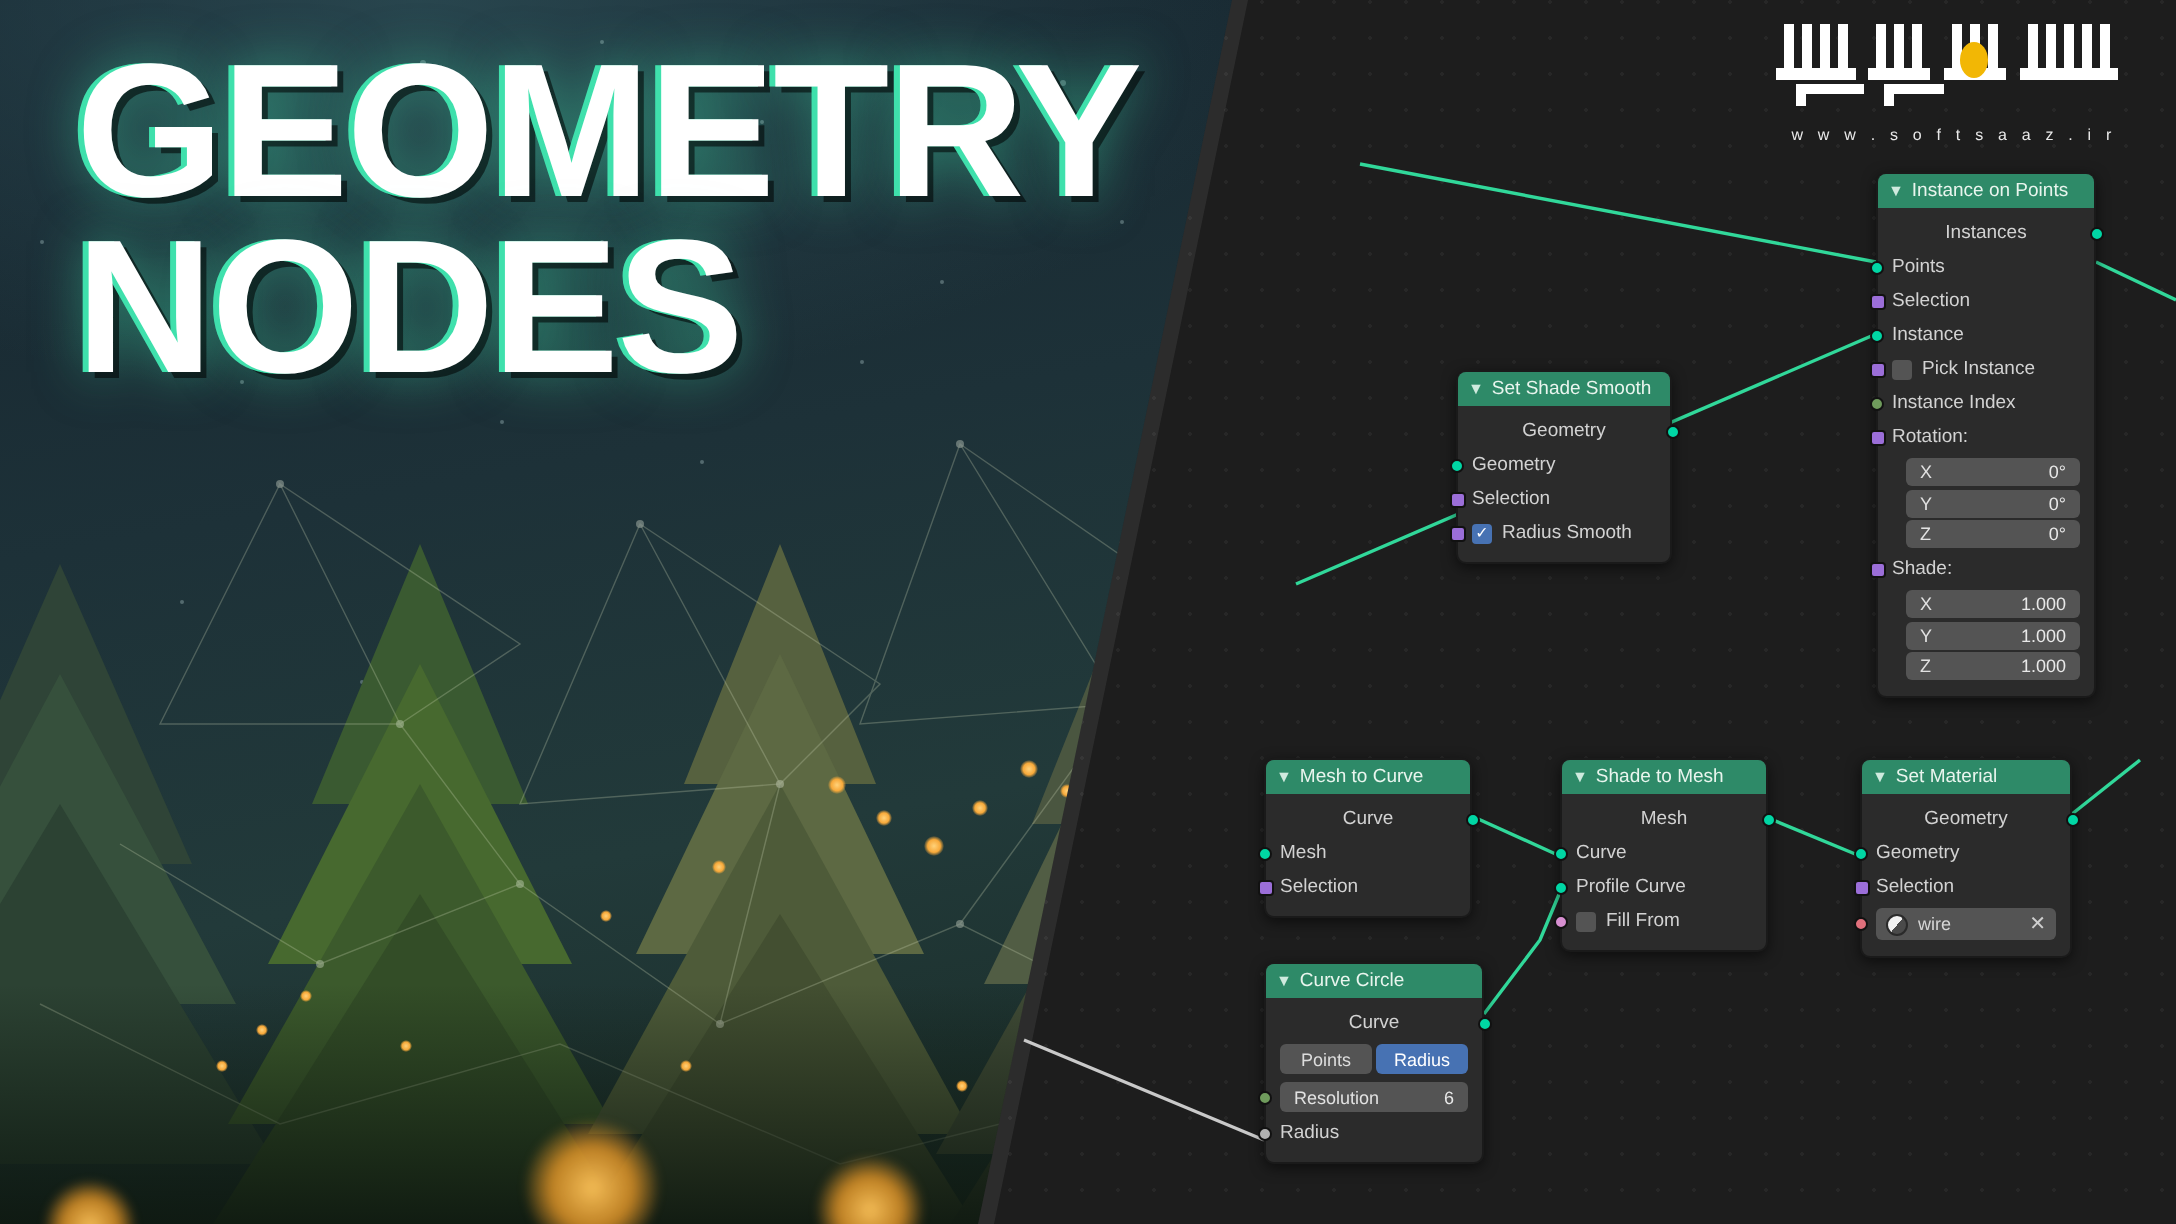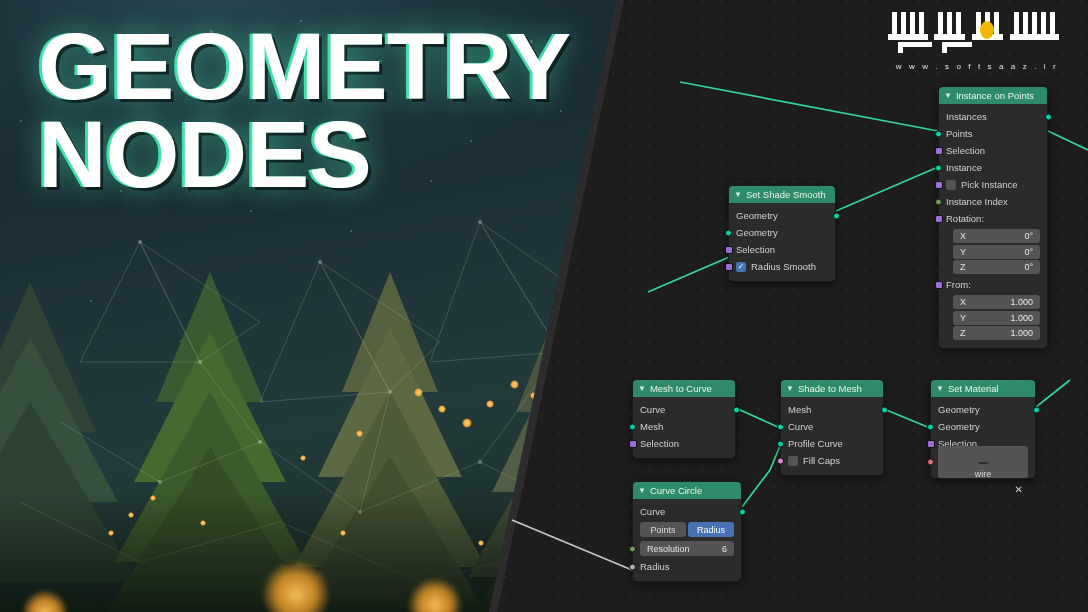--- a/index.html
+++ b/index.html
@@ -83,21 +83,21 @@
   .node-head{
     background:#2e8a68; color:#e9f5ee;
     border-top-left-radius:4px; border-top-right-radius:4px;
     padding:3px 6px 3px 5px; font-size:9.5px;
     display:flex; align-items:center; gap:4px; white-space:nowrap;
   }
   .chev{ display:inline-block; font-size:8px; line-height:1; color:#cfeade; }
   .node-body{ padding:4px 0 6px; }
 
   .row{ position:relative; display:flex; align-items:center; height:17px; padding:0 7px; white-space:nowrap; }
-  .row.out{ justify-content:flex-start; }
+  .row.out{ justify-content:center; }
   .row .lbl{ font-size:9.5px; color:#d2d2d2; }
 
   
   .sock{ position:absolute; width:7px; height:7px; border-radius:50%; border:1px solid #111; top:50%; }
   .sock.in{ left:-4.5px; transform:translateY(-50%); }
   .sock.out{ right:-4.5px; transform:translateY(-50%); }
   .s-geo{ background:#00d6a4; }
   .s-field{ background:#9b6ed8; width:8px; height:8px; border-radius:2px; transform:translateY(-50%) rotate(45deg); }
   .sock.in.s-field{ left:-4px; }
   .s-int{ background:#6f9b5c; }
@@ -115,21 +115,21 @@
   .vec{ margin:2px 7px 2px 14px; }
   .vec .wdg{ margin:1.5px 0; height:14px; background:#545454; }
   .toggle{ display:flex; margin:2px 7px; gap:2px; }
   .toggle div{ flex:1; height:15px; border-radius:3px; background:#545454; color:#ddd;
     font-size:9px; display:flex; align-items:center; justify-content:center; }
   .toggle div.on{ background:#4772b3; color:#fff; }
   .chk{ width:10px; height:10px; border-radius:2px; background:#4772b3; color:#fff;
     font-size:8px; line-height:10px; text-align:center; margin-right:5px; }
   .chk.off{ background:#545454; color:transparent; }
   .matrow{ margin:2px 7px; height:16px; border-radius:3px; background:#545454;
-    display:flex; align-items:center; padding:16px 5px; gap:5px; font-size:9px;flex-direction:column; }
+    display:flex; align-items:center; padding:0 5px; gap:5px; font-size:9px; }
   .matball{ width:11px; height:11px; border-radius:50%;
     background:conic-gradient(from 220deg,#f2f2f2 0 50%,#4a4a4a 50% 100%); border:1px solid #2a2a2a; }
   .matx{ margin-left:auto; color:#cfcfcf; font-size:10px; }
 
   
   .title-wrap{ position:absolute; left:38px; top:22px; width:620px; }
   .t1{
     font-size:95px; line-height:.93; font-weight:bold; letter-spacing:-1px;
     color:#ffffff;
     text-shadow: -3px 0 0 #3fe0ac, 3px 3px 0 rgba(0,0,0,.55), 0 0 26px rgba(63,224,172,.55);
@@ -315,21 +315,21 @@
           <span>Y</span>
           <span class="v">0°</span>
         </div>
         <div class="wdg">
           <span>Z</span>
           <span class="v">0°</span>
         </div>
       </div>
       <div class="row">
         <span class="sock in s-field"></span>
-        <span class="lbl">From:</span>
+        <span class="lbl">Shade:</span>
       </div>
       <div class="vec">
         <div class="wdg">
           <span>X</span>
           <span class="v">1.000</span>
         </div>
         <div class="wdg">
           <span>Y</span>
           <span class="v">1.000</span>
         </div>
@@ -402,21 +402,21 @@
         <span class="sock in s-geo"></span>
         <span class="lbl">Curve</span>
       </div>
       <div class="row">
         <span class="sock in s-geo"></span>
         <span class="lbl">Profile Curve</span>
       </div>
       <div class="row">
         <span class="sock in s-bool"></span>
         <span class="chk off">✓</span>
-        <span class="lbl">Fill Caps</span>
+        <span class="lbl">Fill From</span>
       </div>
     </div>
   </div>
 
   <div class="node" style="left:930px; top:379px; width:106px;">
     <div class="node-head">
       <span class="chev">▼</span>
       <span>Set Material</span>
     </div>
     <div class="node-body">

